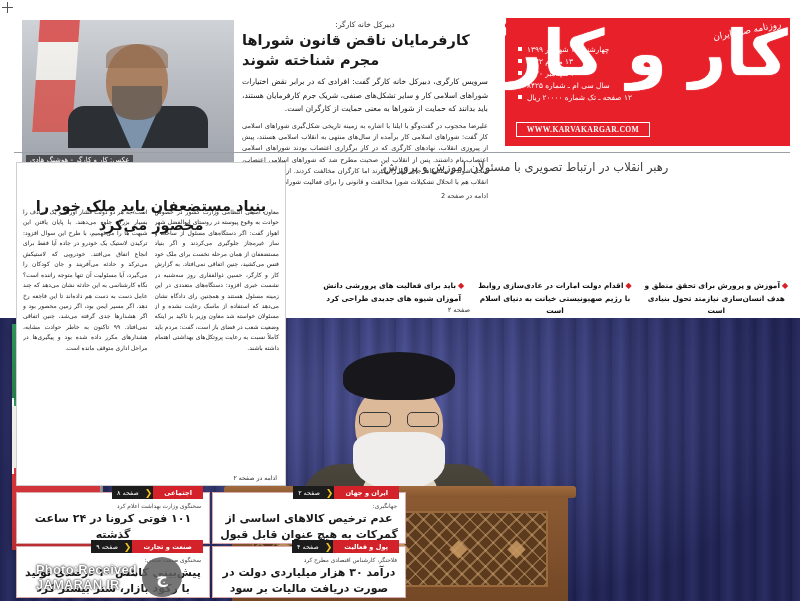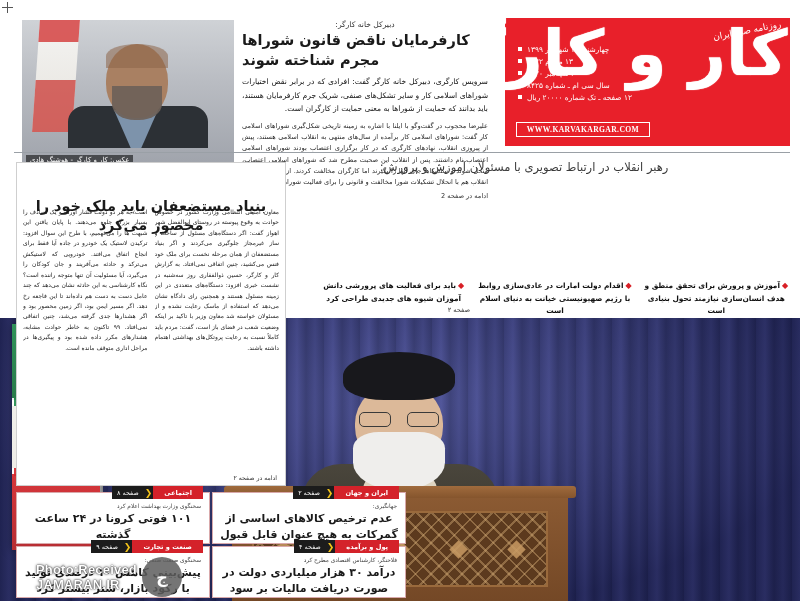--- a/index.html
+++ b/index.html
@@ -340,21 +340,21 @@
         <div class="tb-sec">اجتماعی</div>
         <div class="tb-arrow">❮</div>
         <div class="tb-page">صفحه ۸</div>
       </div>
       <div class="tb-kicker">سخنگوی وزارت بهداشت اعلام کرد</div>
       <div class="tb-head">۱۰۱ فوتی کرونا در ۲۴ ساعت گذشته</div>
     </div>
 
     <div class="tbox b3">
       <div class="tb-tag">
-        <div class="tb-sec">پول و برآمده</div>
+        <div class="tb-sec">پول و فعالیت</div>
         <div class="tb-arrow">❮</div>
         <div class="tb-page">صفحه ۴</div>
       </div>
       <div class="tb-kicker">فلاحتگر، کارشناس اقتصادی مطرح کرد</div>
       <div class="tb-head">درآمد ۳۰ هزار میلیاردی دولت در صورت دریافت مالیات بر سود سپرده</div>
     </div>
 
     <div class="tbox b4">
       <div class="tb-tag">
         <div class="tb-sec">صنعت و تجارت</div>

